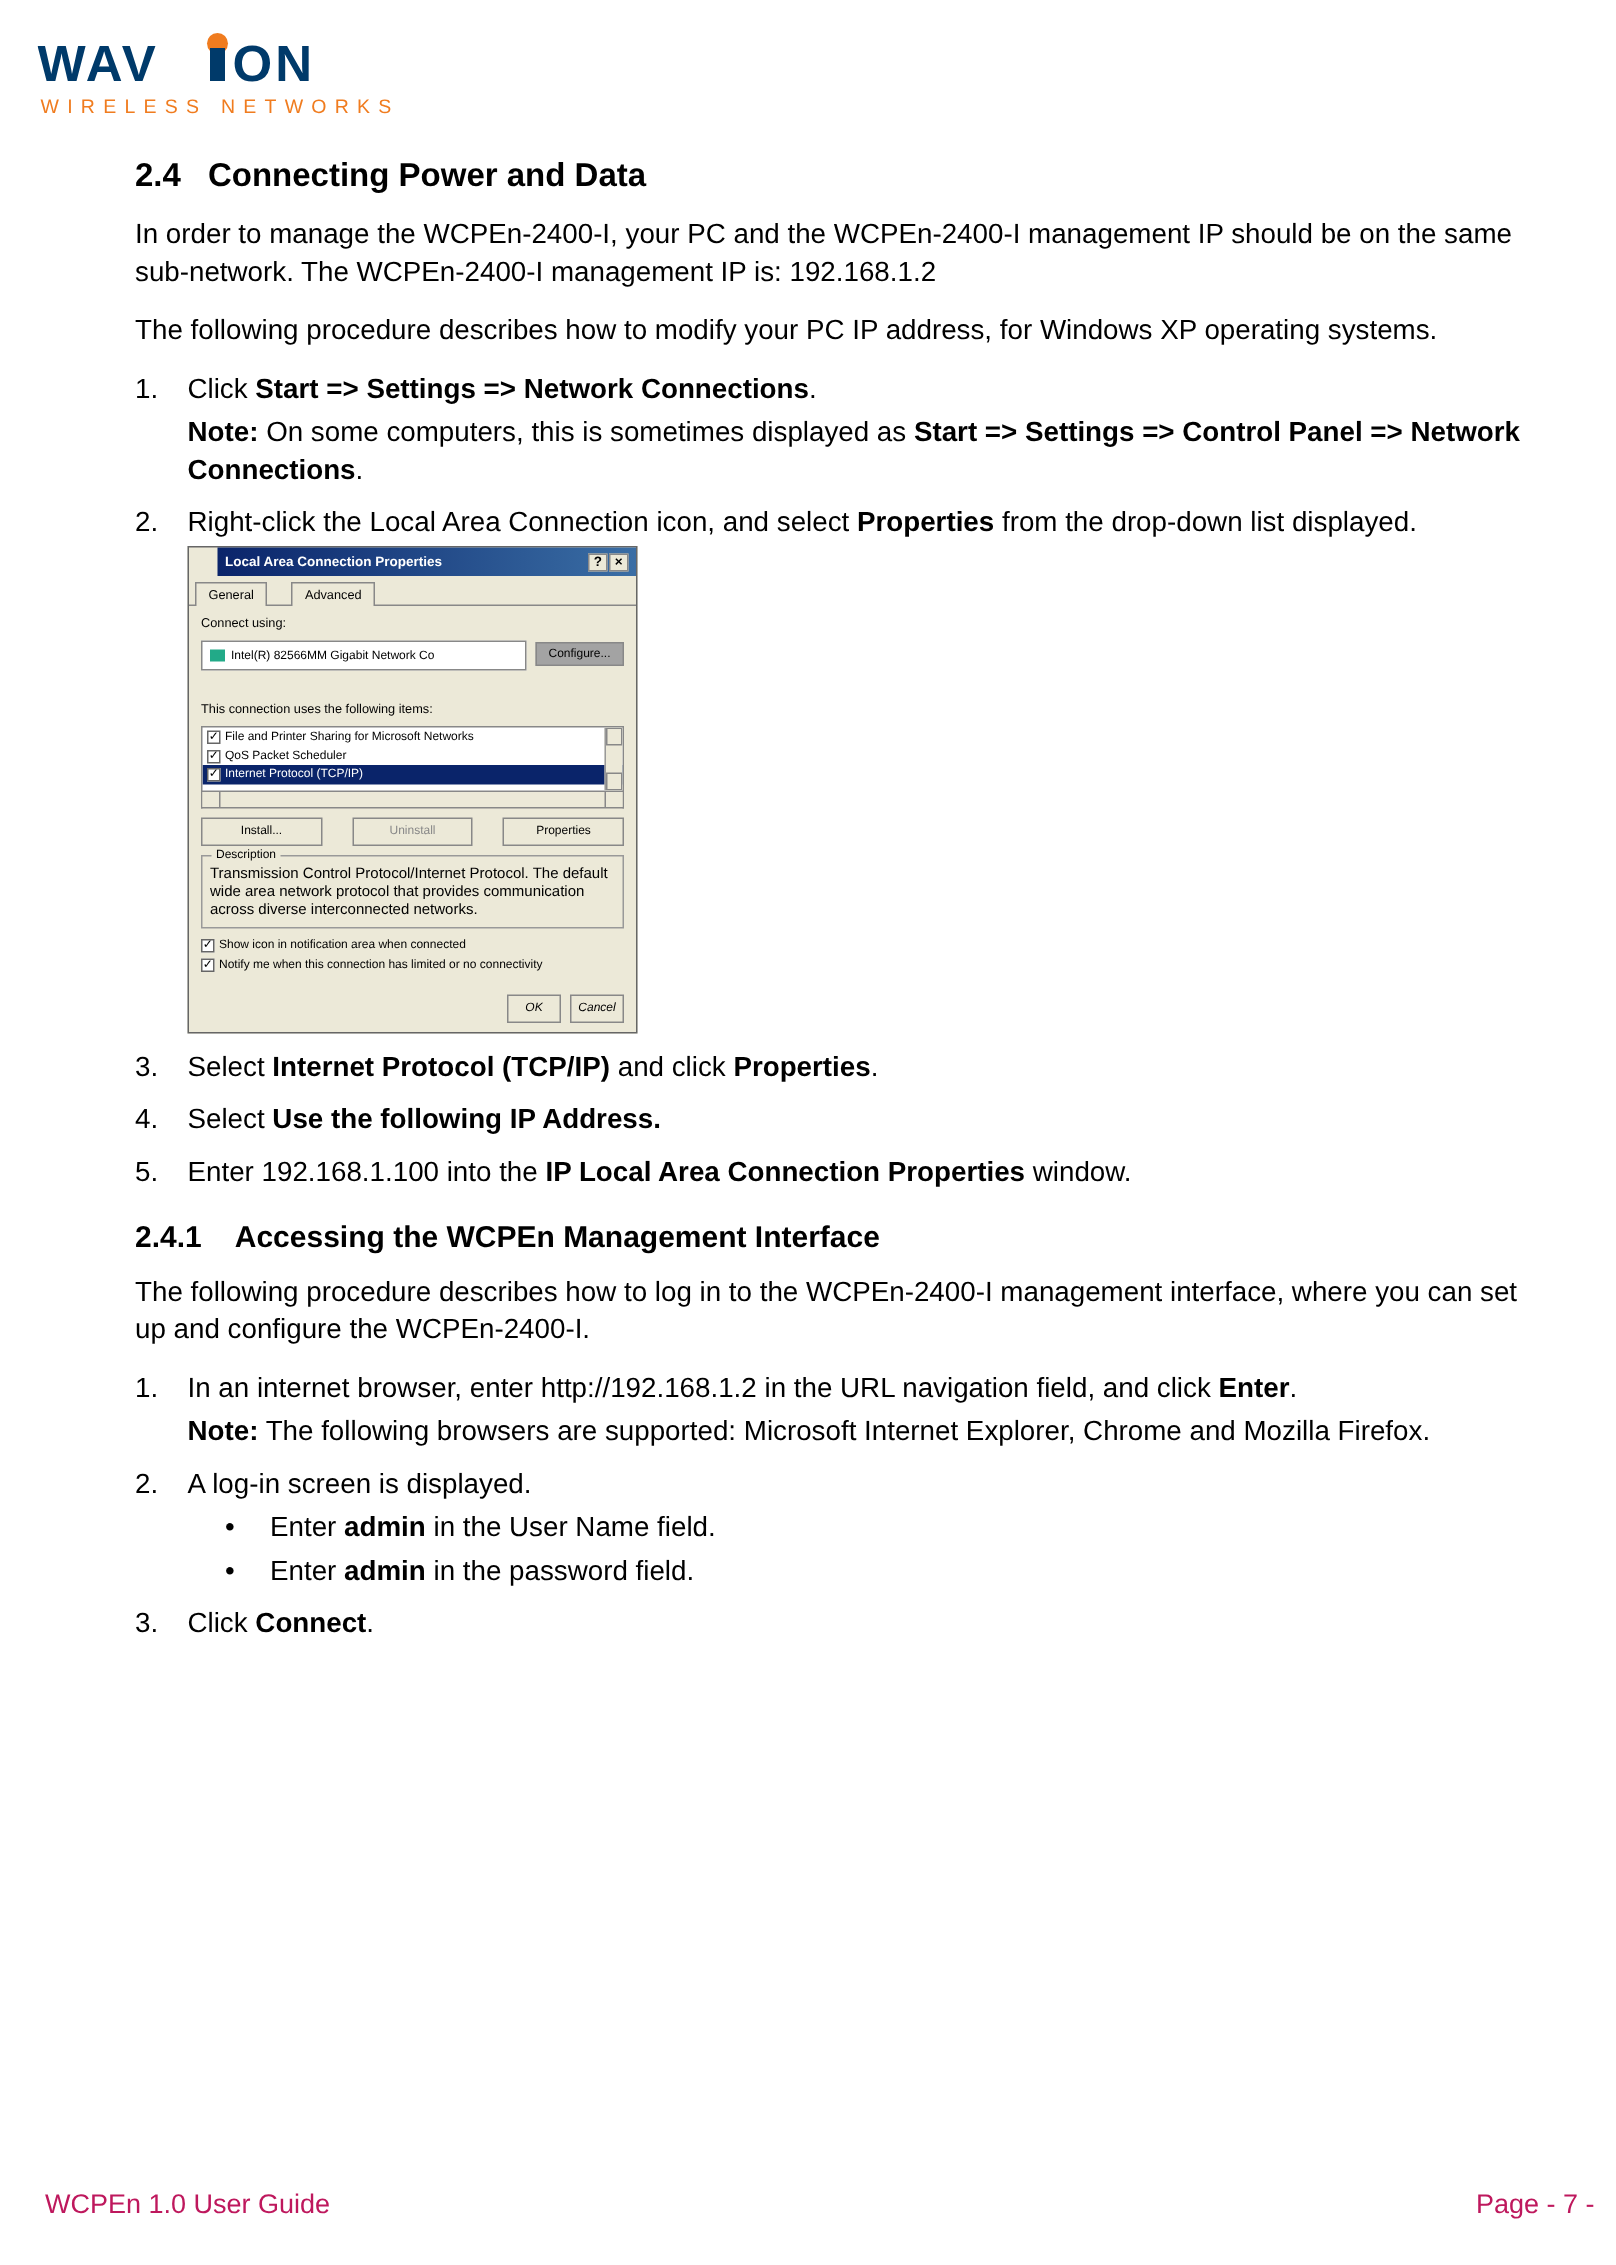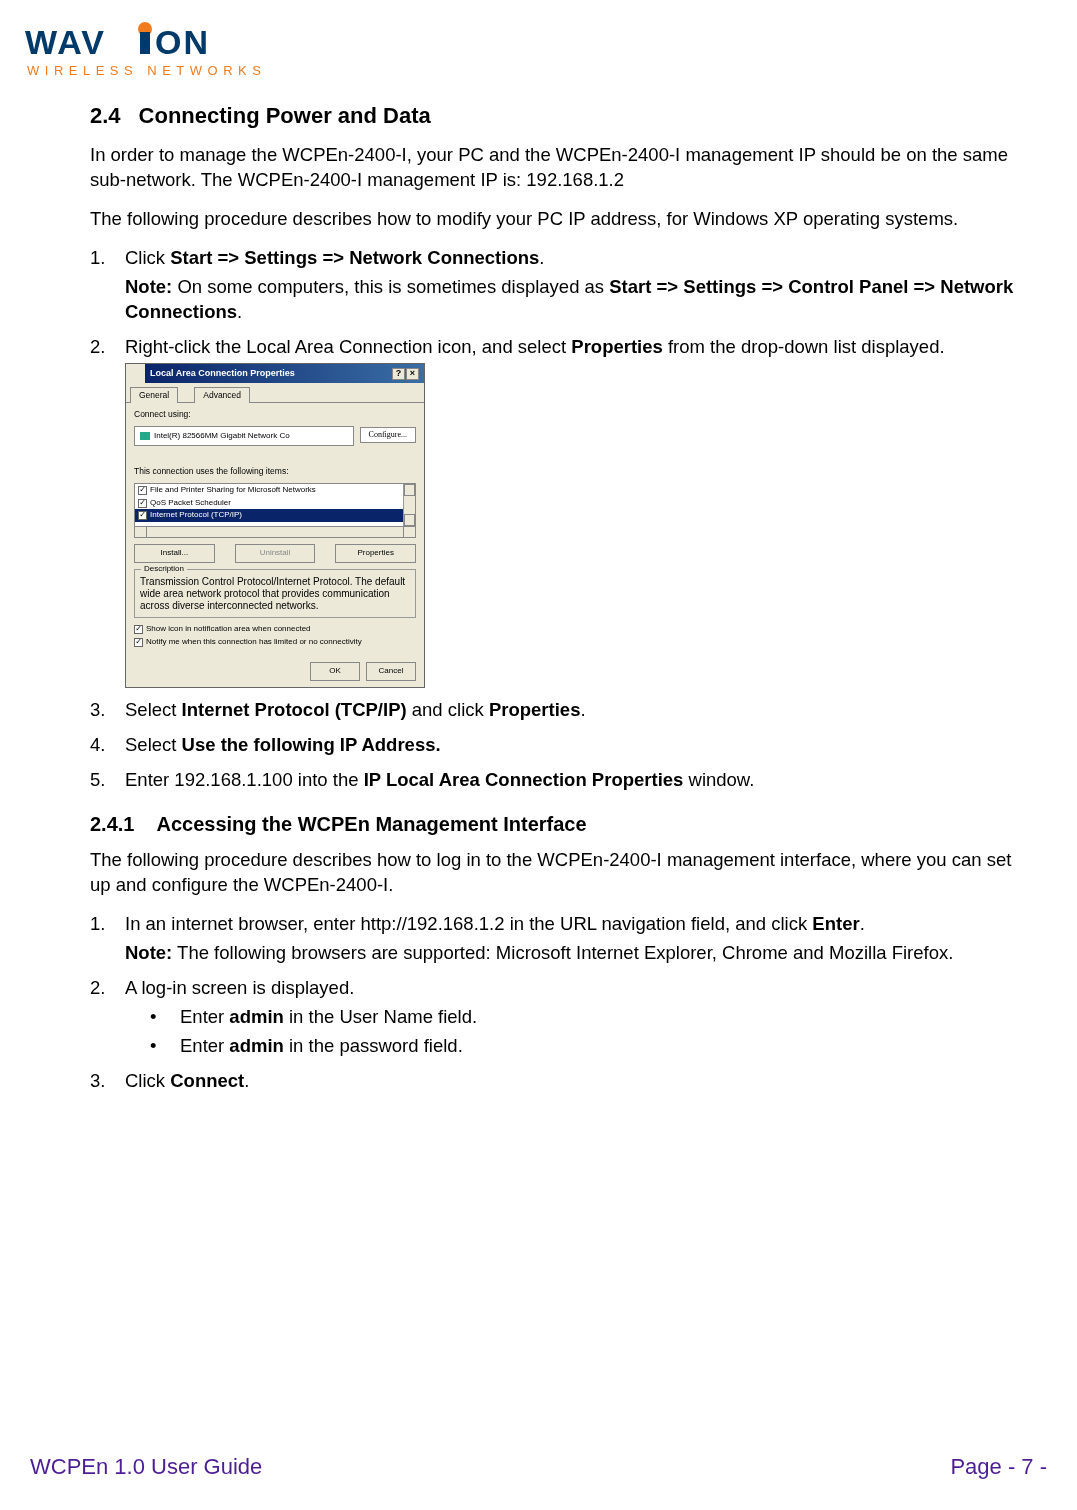--- a/index.html
+++ b/index.html
@@ -35,42 +35,42 @@
     .titlebar .btns { display: flex; gap: 1px; }
     .titlebar .btns span { display: inline-flex; align-items:center; justify-content:center; width: 13px; height: 12px; background: #ece9d8; color: #000; border: 1px solid #888; font-size: 9px; font-weight: bold; line-height: 1; }
     .tabs { display: flex; padding: 4px 4px 0 4px; gap: 16px; }
     .tab { border: 1px solid #888; border-bottom: none; padding: 2px 8px; background: #ece9d8; font-size: 8.5px; }
     .tab.active { background: #ece9d8; position: relative; z-index: 2; }
     .dlg-body { padding: 6px 8px 8px 8px; border-top: 1px solid #888; margin-top: -1px; }
     .dlg-row { margin-bottom: 5px; }
     .inset { background: #fff; border: 1px solid #888; padding: 2px; font-size: 8px; }
     .nic { display: flex; align-items: center; gap: 4px; padding: 2px 3px; }
     .nic-icon { width: 10px; height: 8px; background: #2a8; display: inline-block; }
-    .cfgbtn { float: right; border: 1px solid #888; background: #ffffff; padding: 2px 8px; font-size: 8px; margin-top: -2px; font-family: Liberation Serif, serif; }
+    .cfgbtn { float: right; border: 1px solid #888; background: #a3a3a3; padding: 2px 8px; font-size: 8px; margin-top: -2px; }
     .listbox { background: #fff; border: 1px solid #888; height: 44px; overflow: hidden; position: relative; }
     .listbox .scroll { position:absolute; right:0; top:0; bottom:0; width:12px; background:#ece9d8; border-left:1px solid #999; }
     .listbox .scroll::before, .listbox .scroll::after { content:""; position:absolute; left:0; right:0; height:10px; background:#ece9d8; border:1px solid #888; }
     .listbox .scroll::before { top:0; } .listbox .scroll::after { bottom:0; }
     .lrow { display:flex; align-items:center; padding:1px 3px; font-size:8px; gap:3px; }
     .lrow .chk { width:9px; height:9px; border:1px solid #666; display:inline-flex; align-items:center; justify-content:center; font-size:8px; background:#fff; }
     .lrow.sel { background:#0a246a; color:#fff; }
     .hscroll { height:11px; background:#ece9d8; border:1px solid #888; border-top:none; position:relative; }
     .hscroll::before, .hscroll::after { content:""; position:absolute; top:0; bottom:0; width:11px; background:#ece9d8; border:0 solid #888; }
     .hscroll::before{ left:0; border-right-width:1px;} .hscroll::after{ right:0; border-left-width:1px;}
     .btnrow { display:flex; gap:20px; justify-content:space-between; margin:6px 0; }
     .xbtn { flex:1; border:1px solid #888; background:#ece9d8; padding:3px 4px; font-size:8px; text-align:center; }
     .xbtn.dis { color:#888; }
     .groupbox { border:1px solid #999; padding:6px 5px 5px 5px; position:relative; margin-bottom:6px; }
     .groupbox .gtitle { position:absolute; top:-6px; left:6px; background:#ece9d8; padding:0 3px; font-size:8px; }
     .groupbox .desc { font-size:10px; line-height:1.2; }
     .checkline { font-size:8px; display:flex; align-items:center; gap:3px; margin-top:3px; }
     .checkline .chk { width:9px; height:9px; border:1px solid #666; display:inline-flex; align-items:center; justify-content:center; background:#fff; font-size:8px; }
     .okrow { display:flex; justify-content:flex-end; gap:6px; padding:6px 8px; }
-    .okrow .xbtn { flex:0 0 auto; width:50px; }
-    .footer { position:absolute; bottom:30px; left:30px; right:30px; display:flex; justify-content:space-between; font-size:22px; color:#4c1d95; }
+    .okrow .xbtn { flex:0 0 auto; width:36px;font-style:italic; }
+    .footer { position:absolute; bottom:30px; left:30px; right:14px; display:flex; justify-content:space-between; font-size:18px; color:#be185d; }
   </style>
 </head>
 <body>
 
 <div class="logo">
   <svg width="260" height="62" viewBox="0 0 260 62">
     <text x="0" y="34" font-family="Arial" font-size="34" font-weight="bold" fill="#003a6a" letter-spacing="2">WAV</text>
     <circle cx="120" cy="9" r="7" fill="#f07c1f"></circle>
     <rect x="115" y="12" width="10" height="22" fill="#003a6a"></rect>
     <text x="130" y="34" font-family="Arial" font-size="34" font-weight="bold" fill="#003a6a" letter-spacing="2">ON</text>

